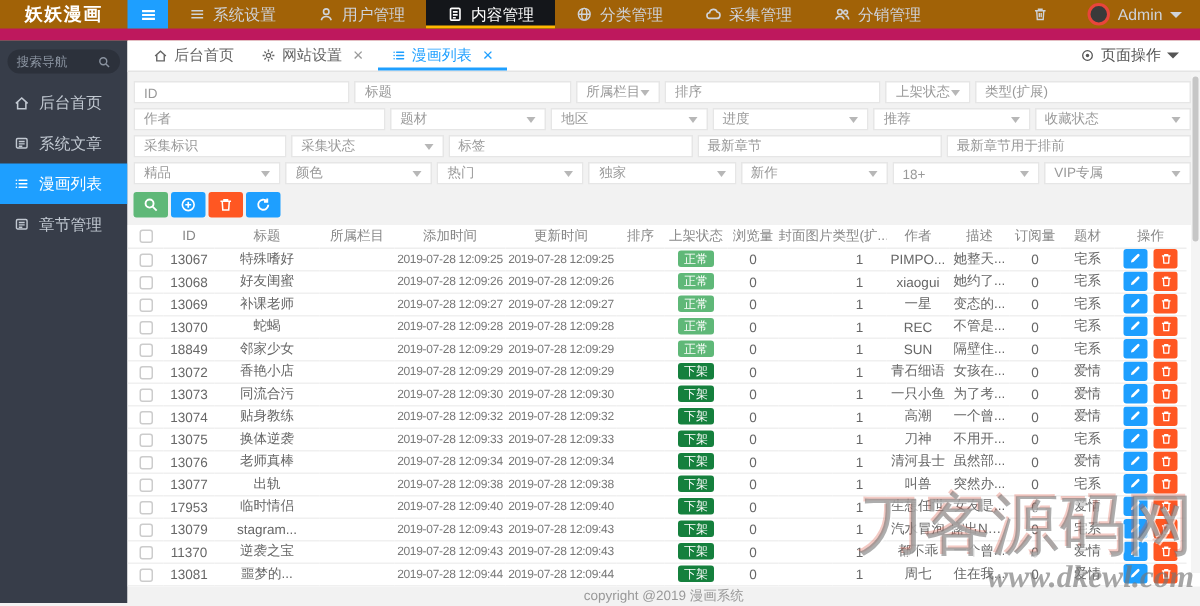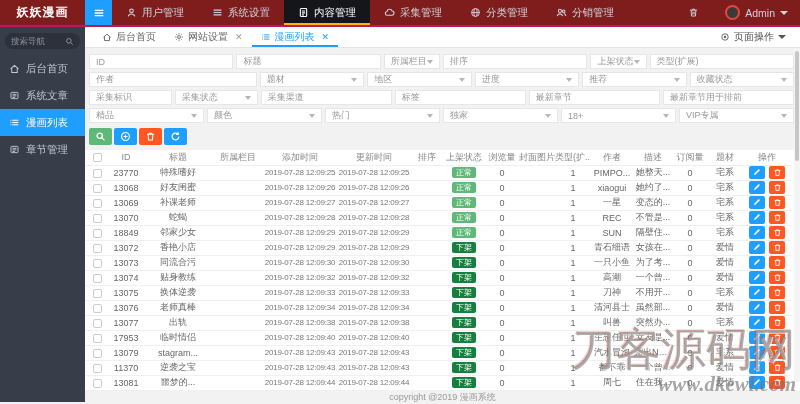--- a/index.html
+++ b/index.html
@@ -1,20 +1,20 @@
 <!DOCTYPE html>
 <html><head>
 <meta charset="utf-8">
 <style>
   *{box-sizing:border-box;margin:0;padding:0}
   html,body{width:800px;height:404px;overflow:hidden}
   body{font-family:"Liberation Sans","DejaVu Sans",sans-serif;background:#f2f2f2;color:#666;font-size:10px}
   svg{display:block}
   
-  .navbar{height:27px;background:#7f1d1d;display:flex;align-items:stretch;border-bottom:2px solid #be185d}
+  .navbar{height:27px;background:#a16207;display:flex;align-items:stretch;border-bottom:8px solid #be185d}
   .logo{width:85px;display:flex;align-items:center;justify-content:center;color:#fff;font-weight:bold;font-size:12px;letter-spacing:1px}
   .burger{width:27px;background:#1E9FFF;display:flex;align-items:center;justify-content:center;cursor:pointer}
   .nav-item{display:flex;align-items:center;gap:5px;padding:0 14px;color:#cfd3da;font-size:10.5px;position:relative;cursor:pointer}
   .nav-item.active{background:#14161a;color:#fff}
   .nav-item.active::after{content:"";position:absolute;left:0;right:0;bottom:0;height:2px;background:#FFB800}
   .nav-right{margin-left:auto;display:flex;align-items:center;gap:26px;padding-right:12px;color:#cfd3da}
   .avatar{width:15px;height:15px;border-radius:50%;background:#3a3a3a;border:2px solid #e8453c}
   .admin{display:flex;align-items:center;gap:5px;font-size:10.5px;cursor:pointer}
   .caret{width:0;height:0;border-left:4px solid transparent;border-right:4px solid transparent;border-top:4px solid #cfd3da}
   
@@ -74,60 +74,60 @@
   <div class="burger">
     <span>
         <svg width="12" height="12" viewBox="0 0 14 14" fill="none" stroke="#fff" stroke-width="1.6">
           <path d="M2 4h10M2 7h10M2 10h10"></path>
         </svg>
       </span>
   </div>
   <div class="nav-item">
     <span>
         <svg width="11" height="11" viewBox="0 0 14 14" fill="none" stroke="currentColor" stroke-width="1.4">
+          <path d="M2 4h10M2 7h10M2 10h10"></path>
+        </svg>
+      </span>
+    <span>系统设置</span>
+  </div>
+  <div class="nav-item">
+    <span>
+        <svg width="11" height="11" viewBox="0 0 14 14" fill="none" stroke="currentColor" stroke-width="1.4">
           <circle cx="7" cy="4.8" r="2.3"></circle>
           <path d="M2.8 12a4.4 4.4 0 0 1 8.4 0"></path>
         </svg>
       </span>
     <span>用户管理</span>
-  </div>
-  <div class="nav-item">
-    <span>
-        <svg width="11" height="11" viewBox="0 0 14 14" fill="none" stroke="currentColor" stroke-width="1.4">
-          <path d="M2 4h10M2 7h10M2 10h10"></path>
-        </svg>
-      </span>
-    <span>系统设置</span>
   </div>
   <div class="nav-item active">
     <span>
         <svg width="11" height="11" viewBox="0 0 14 14" fill="none" stroke="currentColor" stroke-width="1.4">
           <rect x="3" y="2" width="8" height="10" rx="1"></rect>
           <path d="M5 5h4M5 7.5h4M5 10h2.5"></path>
         </svg>
       </span>
     <span>内容管理</span>
-  </div>
-  <div class="nav-item">
-    <span>
-        <svg width="11" height="11" viewBox="0 0 14 14" fill="none" stroke="currentColor" stroke-width="1.4">
-          <path d="M4.2 10.5a2.4 2.4 0 0 1-.3-4.8 3.3 3.3 0 0 1 6.4-.6 2.7 2.7 0 0 1-.6 5.4z"></path>
-        </svg>
-      </span>
-    <span>采集管理</span>
   </div>
   <div class="nav-item">
     <span>
         <svg width="11" height="11" viewBox="0 0 14 14" fill="none" stroke="currentColor" stroke-width="1.2">
           <circle cx="7" cy="7" r="5"></circle>
           <ellipse cx="7" cy="7" rx="2.2" ry="5"></ellipse>
           <path d="M2 7h10"></path>
         </svg>
       </span>
     <span>分类管理</span>
+  </div>
+  <div class="nav-item">
+    <span>
+        <svg width="11" height="11" viewBox="0 0 14 14" fill="none" stroke="currentColor" stroke-width="1.4">
+          <path d="M4.2 10.5a2.4 2.4 0 0 1-.3-4.8 3.3 3.3 0 0 1 6.4-.6 2.7 2.7 0 0 1-.6 5.4z"></path>
+        </svg>
+      </span>
+    <span>采集管理</span>
   </div>
   <div class="nav-item">
     <span>
         <svg width="11" height="11" viewBox="0 0 14 14" fill="none" stroke="currentColor" stroke-width="1.3">
           <circle cx="5" cy="5" r="2"></circle>
           <path d="M1.5 11.5a3.6 3.6 0 0 1 7 0"></path>
           <circle cx="9.8" cy="5.4" r="1.7"></circle>
           <path d="M9.8 8.2a3.3 3.3 0 0 1 2.7 3.3"></path>
         </svg>
       </span>
@@ -291,23 +291,20 @@
       </div>
       <div class="frow">
         <div class="field input m">
             <span>采集标识</span>
           </div>
 
         <div class="field select m">
             <span>采集状态</span>
           </div>
 
-        <div class="field input l">
-            <span>采集渠道</span>
-          </div>
 
         <div class="field input l">
             <span>标签</span>
           </div>
 
         <div class="field input l">
             <span>最新章节</span>
           </div>
 
         <div class="field input l">
@@ -324,20 +321,23 @@
           </div>
 
         <div class="field select m">
             <span>热门</span>
           </div>
 
         <div class="field select m">
             <span>独家</span>
           </div>
 
+        <div class="field select m">
+            <span>新作</span>
+          </div>
 
         <div class="field select m">
             <span>18+</span>
           </div>
 
         <div class="field select m">
             <span>VIP专属</span>
           </div>
       </div>
     </div>
@@ -412,21 +412,21 @@
             <th>描述</th>
             <th>订阅量</th>
             <th>题材</th>
             <th>操作</th>
           </tr>
         </thead>
         <tbody>
 
           <tr>
             <td><span class="cb"></span></td>
-            <td>23770</td>
+            <td>13067</td>
             <td class="ellip">特殊嗜好</td>
             <td></td>
             <td class="t-date">2019-07-28 12:09:25</td>
             <td class="t-date">2019-07-28 12:09:25</td>
             <td></td>
             <td><span class="badge normal">正常</span></td>
             <td>0</td>
             <td><span class="cover" style="background: rgb(74, 59, 69);"></span></td>
             <td>1</td>
             <td class="ellip">PIMPO...</td>

